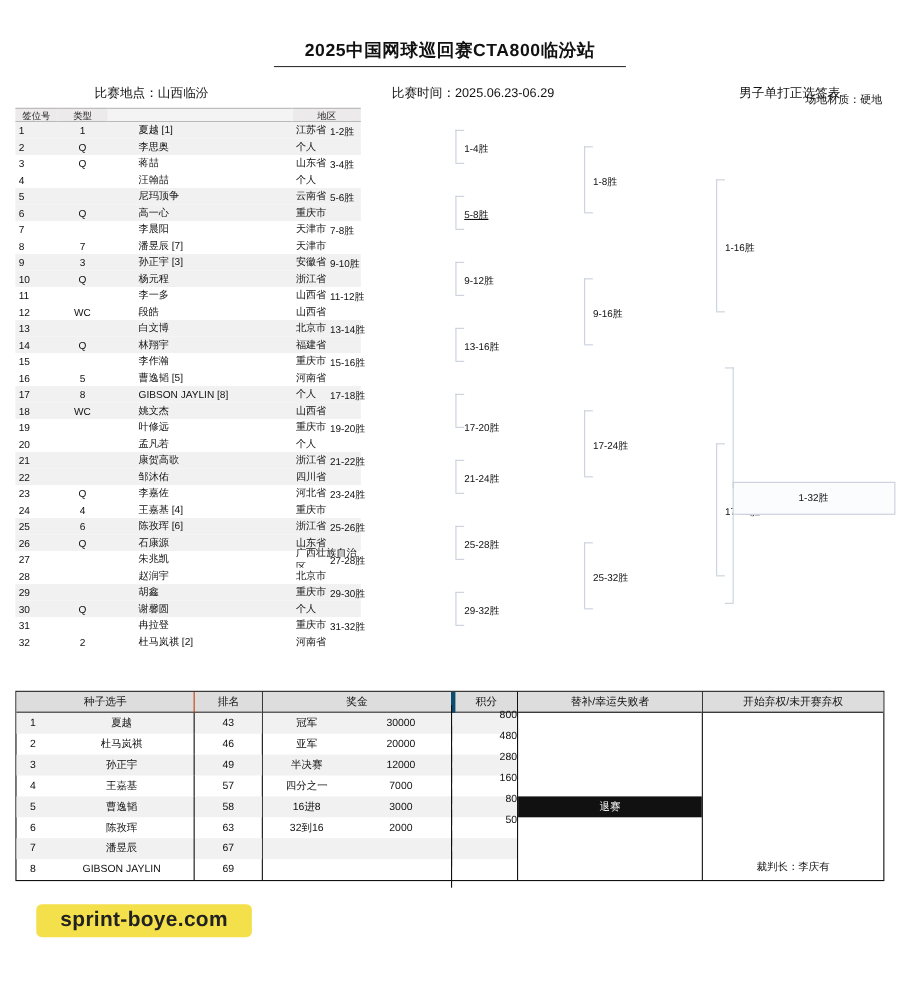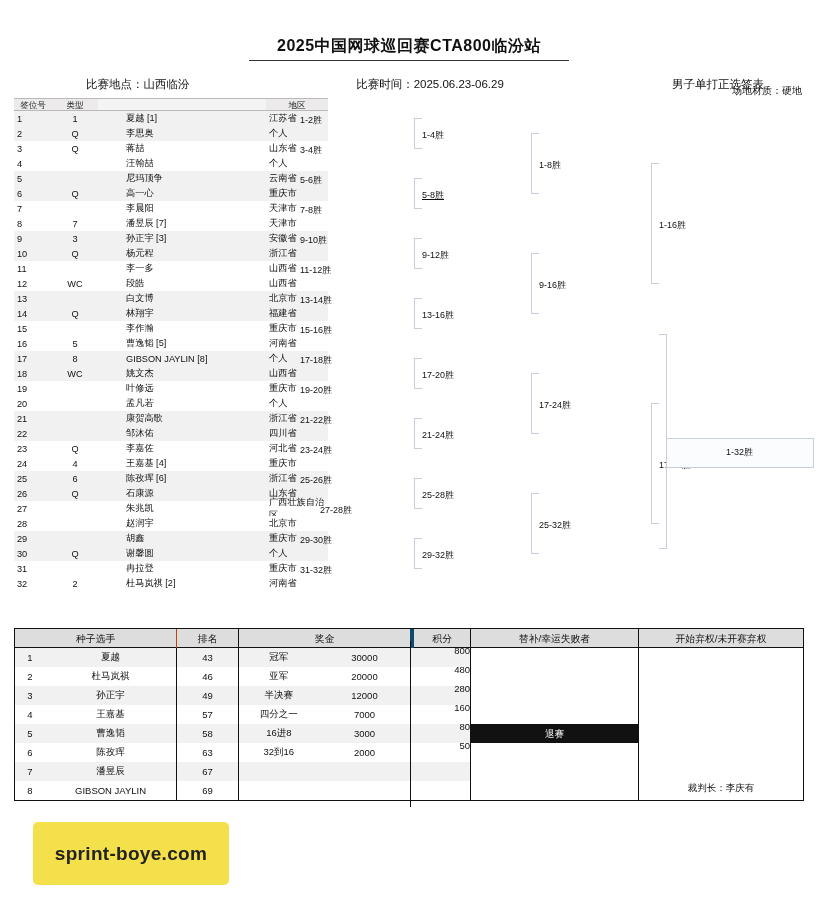--- a/index.html
+++ b/index.html
@@ -153,21 +153,21 @@
   .ref-line {
     text-align:center;
     font-size: 9.5px;
     padding-top: 1px;
   }
   .watermark {
     position: absolute;
     left: 33px;
     top: 822px;
     width: 196px;
-    height: 63px;
+    height: 30px;
     background: #f4e04a;
     border-radius: 5px;
     color: #222;
     font-size: 19px;
     font-weight: bold;
     display: flex;
     align-items: center;
     justify-content: center;
     letter-spacing: 0.3px;
   }
@@ -397,21 +397,21 @@
         <div class="blabel" style="left: 286px; top: 106px;">7-8胜</div>
         <div class="blabel" style="left: 286px; top: 136px;">9-10胜</div>
         <div class="blabel" style="left: 286px; top: 166px;">11-12胜</div>
         <div class="blabel" style="left: 286px; top: 196px;">13-14胜</div>
         <div class="blabel" style="left: 286px; top: 226px;">15-16胜</div>
         <div class="blabel" style="left: 286px; top: 256px;">17-18胜</div>
         <div class="blabel" style="left: 286px; top: 286px;">19-20胜</div>
         <div class="blabel" style="left: 286px; top: 316px;">21-22胜</div>
         <div class="blabel" style="left: 286px; top: 346px;">23-24胜</div>
         <div class="blabel" style="left: 286px; top: 376px;">25-26胜</div>
-        <div class="blabel" style="left: 286px; top: 406px; margin-left: 20px;">27-28胜</div>
+        <div class="blabel" style="left: 286px; top: 406px;">27-28胜</div>
         <div class="blabel" style="left: 286px; top: 436px;">29-30胜</div>
         <div class="blabel" style="left: 286px; top: 466px;">31-32胜</div>
         <div class="blabel" style="left: 408px; top: 31px;">1-4胜</div>
         <div class="bline-v" style="left: 400px; top: 20px; height: 30px;"></div>
         <div class="bline-h" style="left: 400px; top: 20px; width: 8px;"></div>
         <div class="bline-h" style="left: 400px; top: 50px; width: 8px;"></div>
         <div class="bline-h" style="left: 400px; top: 35px; width: 0px;"></div>
         <div class="blabel" style="left: 408px; top: 91px; text-decoration: underline;">5-8胜</div>
         <div class="bline-v" style="left: 400px; top: 80px; height: 30px;"></div>
         <div class="bline-h" style="left: 400px; top: 80px; width: 8px;"></div>
@@ -420,21 +420,21 @@
         <div class="blabel" style="left: 408px; top: 151px;">9-12胜</div>
         <div class="bline-v" style="left: 400px; top: 140px; height: 30px;"></div>
         <div class="bline-h" style="left: 400px; top: 140px; width: 8px;"></div>
         <div class="bline-h" style="left: 400px; top: 170px; width: 8px;"></div>
         <div class="bline-h" style="left: 400px; top: 155px; width: 0px;"></div>
         <div class="blabel" style="left: 408px; top: 211px;">13-16胜</div>
         <div class="bline-v" style="left: 400px; top: 200px; height: 30px;"></div>
         <div class="bline-h" style="left: 400px; top: 200px; width: 8px;"></div>
         <div class="bline-h" style="left: 400px; top: 230px; width: 8px;"></div>
         <div class="bline-h" style="left: 400px; top: 215px; width: 0px;"></div>
-        <div class="blabel" style="left: 408px; top: 271px;">17-20胜</div>
+        <div class="blabel" style="left: 408px; top: 285px;">17-20胜</div>
         <div class="bline-v" style="left: 400px; top: 260px; height: 30px;"></div>
         <div class="bline-h" style="left: 400px; top: 260px; width: 8px;"></div>
         <div class="bline-h" style="left: 400px; top: 290px; width: 8px;"></div>
         <div class="bline-h" style="left: 400px; top: 275px; width: 0px;"></div>
         <div class="blabel" style="left: 408px; top: 331px;">21-24胜</div>
         <div class="bline-v" style="left: 400px; top: 320px; height: 30px;"></div>
         <div class="bline-h" style="left: 400px; top: 320px; width: 8px;"></div>
         <div class="bline-h" style="left: 400px; top: 350px; width: 8px;"></div>
         <div class="bline-h" style="left: 400px; top: 335px; width: 0px;"></div>
         <div class="blabel" style="left: 408px; top: 391px;">25-28胜</div>

